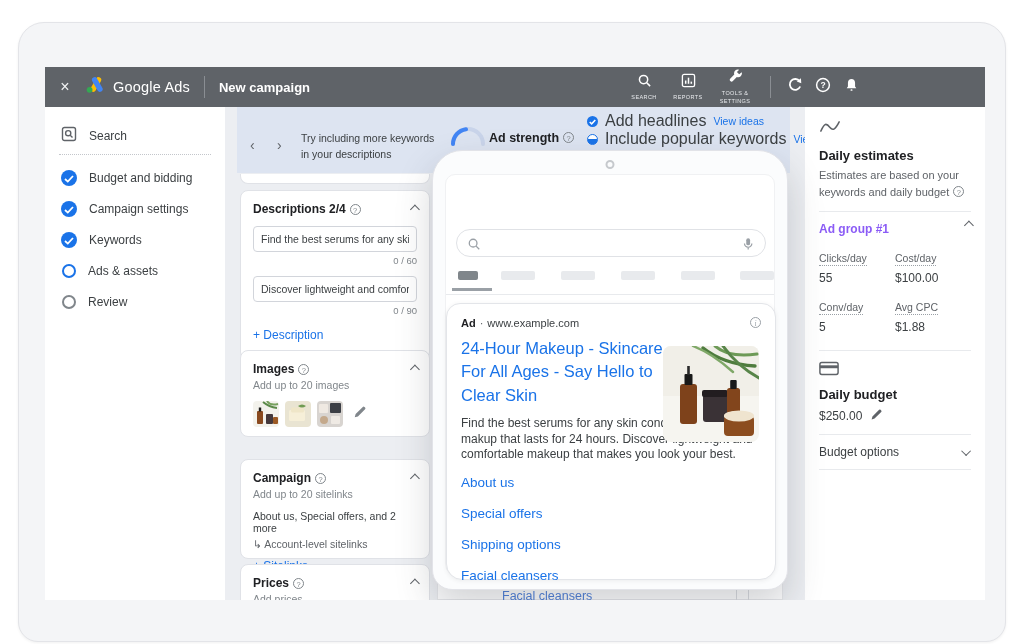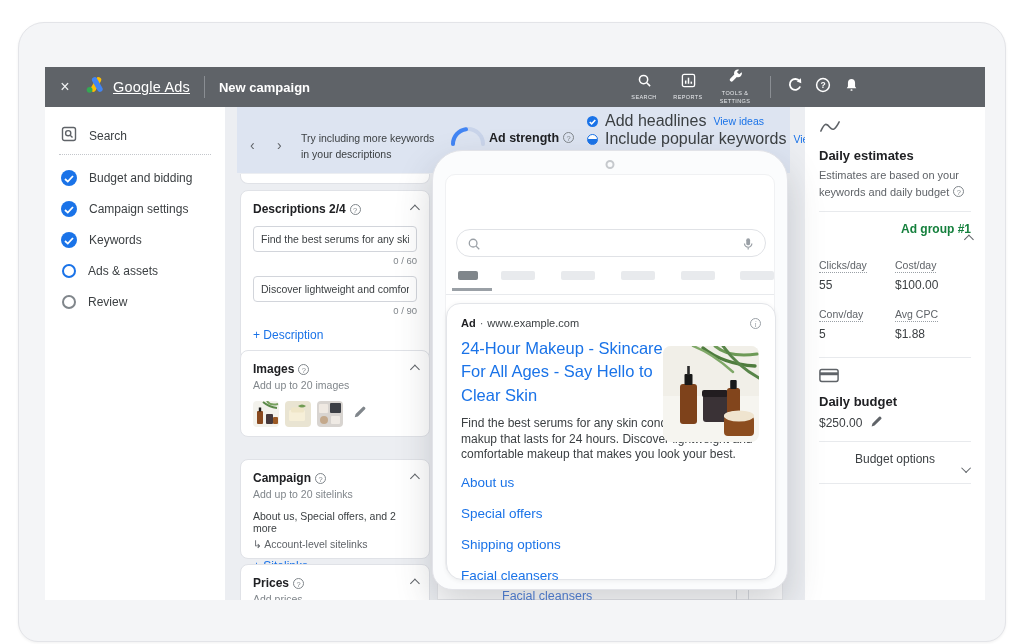--- a/index.html
+++ b/index.html
@@ -10,21 +10,21 @@
             background:#f4f5f7; border:1px solid #e3e4e8; border-radius:26px 26px 20px 20px;
             box-shadow:0 1px 3px rgba(0,0,0,.06); }
   .screen { position:absolute; left:26px; top:44px; width:940px; height:533px;
             background:#eceef2; overflow:hidden; }
 
   
   .topbar { position:absolute; left:0; top:0; width:940px; height:40px; background:#5f6368;
             display:flex; align-items:center; color:#fff; z-index:10; }
   .close-x { width:40px; text-align:center; font-size:16px; color:#f1f3f4; cursor:pointer; }
   .brand { display:flex; align-items:center; gap:8px; }
-  .brand-name { font-size:14.5px; color:#fff; letter-spacing:.2px;text-decoration:underline; }
+  .brand-name { font-size:14.5px; color:#fff; letter-spacing:.2px; }
   .tb-divider { width:1px; height:22px; background:#8a8e93; margin:0 14px; }
   .win-title { font-size:13px; font-weight:bold; color:#fff; }
   .tb-right { margin-left:auto; display:flex; align-items:center; margin-right:120px; }
   .tb-action { width:44px; display:flex; flex-direction:column; align-items:center; gap:2px; cursor:pointer; }
   .tb-action .lbl { font-size:5.5px; letter-spacing:.4px; text-align:center; line-height:1.3; color:#e8eaed; }
   .tb-icon-btn { width:28px; display:flex; justify-content:center; cursor:pointer; }
 
   
   .nav { position:absolute; left:0; top:40px; width:180px; height:493px; background:#fff; z-index:2; padding-top:16px; }
   .nav-item { display:flex; align-items:center; gap:12px; padding:0 16px; height:26px; margin-bottom:5px; cursor:pointer; }
@@ -94,42 +94,42 @@
   .s-pill { position:absolute; left:10px; top:54px; width:310px; height:28px; border:1px solid #e0e2e6; border-radius:14px; }
   .s-pill .mag { position:absolute; left:10px; top:7px; }
   .s-pill .mic { position:absolute; right:10px; top:6px; }
   .ptabs { position:absolute; left:0; top:96px; width:100%; height:22px; }
   .ptab-dark { position:absolute; left:12px; top:0; width:20px; height:9px; background:#80868b; border-radius:2px; }
   .ptab-under { position:absolute; left:6px; top:17px; width:40px; height:3px; background:#9aa0a6; }
   .ptab { position:absolute; top:0; width:34px; height:9px; background:#e8eaed; border-radius:2px; }
   .p-divider { position:absolute; left:0; top:119px; width:100%; height:1px; background:#e8eaed; }
   .ad-card { position:absolute; left:0px; top:128px; width:330px; height:277px; background:#fff;
              border:1px solid #e3e5e9; border-radius:14px 14px 16px 16px; box-shadow:0 1px 4px rgba(60,64,67,.08); padding:13px 14px; }
-  .ad-row { display:flex; align-items:flex-end; font-size:11px; color:#3c4043; }
+  .ad-row { display:flex; align-items:flex-start; font-size:11px; color:#3c4043; }
   .ad-badge { font-weight:bold; color:#202124; margin-right:4px; }
   .ad-dot { margin-right:4px; color:#5f6368; }
   .ad-info { margin-left:auto; width:11px; height:11px; border:1px solid #9aa0a6; border-radius:50%; color:#9aa0a6;
              font-size:7.5px; text-align:center; line-height:11px; font-style:italic; font-family:"Liberation Serif",serif; }
   .ad-headline { margin-top:8px; width:206px; font-size:16.5px; line-height:1.42; color:#1a73e8; }
   .ad-img { position:absolute; right:16px; top:42px; width:96px; height:96px; border-radius:8px; overflow:hidden; }
   .ad-body { margin-top:9px; width:296px; font-size:12px; line-height:1.28; color:#3c4043; }
   .ad-sl { margin-top:13px; font-size:13.5px; color:#1a73e8; }
   .ad-sl div { margin-bottom:16px; }
 
   
   .rpanel { position:absolute; left:760px; top:40px; width:180px; height:493px; background:#fff; z-index:2; padding:12px 14px; }
   .rp-title { font-size:13px; font-weight:bold; color:#202124; margin-top:10px; }
   .rp-sub { font-size:11px; color:#5f6368; line-height:1.55; margin-top:4px; width:150px; }
   .rp-hr { border-top:1px solid #e8eaed; margin:10px 0; }
-  .rp-group { display:flex; align-items:flex-end; font-size:12px; font-weight:bold; color:#15803d;flex-direction:column; }
+  .rp-group { display:flex; align-items:flex-start; font-size:12px; font-weight:bold; color:#8b5cf6; }
   .rp-grid { display:grid; grid-template-columns:1fr 1fr; row-gap:12px; margin-top:12px; }
   .metric .m-lbl { font-size:10.5px; color:#5f6368; display:inline-block; border-bottom:1px dotted #9aa0a6; padding-bottom:1px; }
   .metric .m-val { font-size:12px; color:#3c4043; margin-top:5px; }
   .rp-budget-val { font-size:12px; color:#3c4043; display:flex; align-items:center; gap:8px; margin-top:6px; }
-  .rp-row { display:flex; align-items:center; font-size:12px; color:#3c4043;flex-direction:column; }
+  .rp-row { display:flex; align-items:center; font-size:12px; color:#3c4043; }
   .icon-gap { margin-top:6px; }
 </style>
 </head>
 <body>
 
 <div class="laptop">
   <div class="screen">
 
     <div class="topbar">
       <div class="close-x">×</div>

